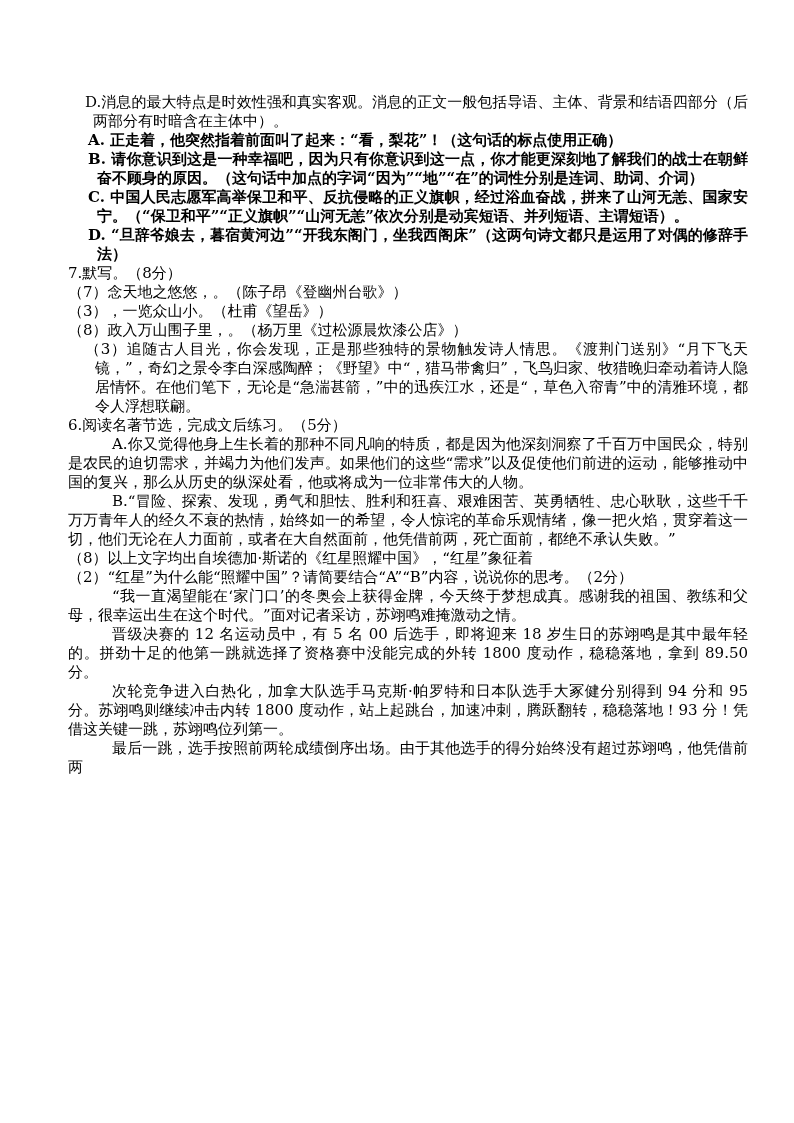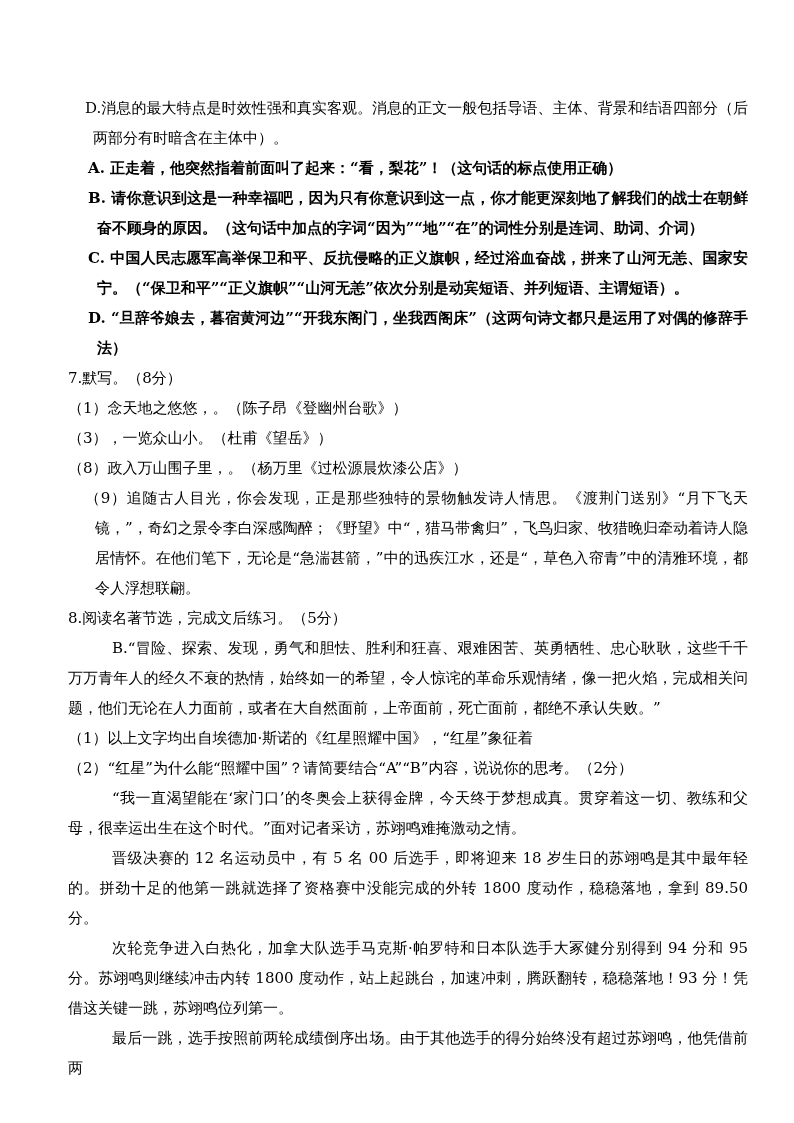--- a/index.html
+++ b/index.html
@@ -9,21 +9,21 @@
   }
   .page {
     position: relative;
     width: 794px;
     height: 1123px;
     box-sizing: border-box;
     background: #ffffff;
     color: #000000;
     font-family: "DejaVu Serif", "Liberation Serif", serif;
     font-size: 15px;
-    line-height: 30px;
+    line-height: 19px;
     padding: 93px 46px 0 68px;
     overflow: hidden;
   }
   .page p {
     margin: 0;
     text-align: justify;
   }
   
   .q5d   { padding-left: 25px; text-indent: -8px; }
   
@@ -45,28 +45,29 @@
 <div class="page">
 
   <p class="q5d">D.消息的最大特点是时效性强和真实客观。消息的正文一般包括导语、主体、背景和结语四部分（后两部分有时暗含在主体中）。</p>
 
   <p class="opt">A. 正走着，他突然指着前面叫了起来：“看，梨花”！（这句话的标点使用正确）</p>
   <p class="opt">B. 请你意识到这是一种幸福吧，因为只有你意识到这一点，你才能更深刻地了解我们的战士在朝鲜奋不顾身的原因。（这句话中加点的字词“因为”“地”“在”的词性分别是连词、助词、介词）</p>
   <p class="opt">C. 中国人民志愿军高举保卫和平、反抗侵略的正义旗帜，经过浴血奋战，拼来了山河无恙、国家安宁。（“保卫和平”“正义旗帜”“山河无恙”依次分别是动宾短语、并列短语、主谓短语）。</p>
   <p class="opt">D. “旦辞爷娘去，暮宿黄河边”“开我东阁门，坐我西阁床”（这两句诗文都只是运用了对偶的修辞手法）</p>
 
   <p class="qhead">7.默写。（8分）</p>
-  <p class="item">（1）念天地之悠悠，。（陈子昂《登幽州台歌》）</p>
+  <p class="item">（7）念天地之悠悠，。（陈子昂《登幽州台歌》）</p>
   <p class="item">（3），一览众山小。（杜甫《望岳》）</p>
   <p class="item">（8）政入万山围子里，。（杨万里《过松源晨炊漆公店》）</p>
-  <p class="item5">（9）追随古人目光，你会发现，正是那些独特的景物触发诗人情思。《渡荆门送别》“月下飞天镜，”，奇幻之景令李白深感陶醉；《野望》中“，猎马带禽归”，飞鸟归家、牧猎晚归牵动着诗人隐居情怀。在他们笔下，无论是“急湍甚箭，”中的迅疾江水，还是“，草色入帘青”中的清雅环境，都令人浮想联翩。</p>
+  <p class="item5">（3）追随古人目光，你会发现，正是那些独特的景物触发诗人情思。《渡荆门送别》“月下飞天镜，”，奇幻之景令李白深感陶醉；《野望》中“，猎马带禽归”，飞鸟归家、牧猎晚归牵动着诗人隐居情怀。在他们笔下，无论是“急湍甚箭，”中的迅疾江水，还是“，草色入帘青”中的清雅环境，都令人浮想联翩。</p>
 
-  <p class="qhead">8.阅读名著节选，完成文后练习。（5分）</p>
-  <p class="bodyp">B.“冒险、探索、发现，勇气和胆怯、胜利和狂喜、艰难困苦、英勇牺牲、忠心耿耿，这些千千万万青年人的经久不衰的热情，始终如一的希望，令人惊诧的革命乐观情绪，像一把火焰，完成相关问题，他们无论在人力面前，或者在大自然面前，上帝面前，死亡面前，都绝不承认失败。”</p>
-  <p class="sub">（1）以上文字均出自埃德加·斯诺的《红星照耀中国》，“红星”象征着</p>
+  <p class="qhead">6.阅读名著节选，完成文后练习。（5分）</p>
+  <p class="bodyp">A.你又觉得他身上生长着的那种不同凡响的特质，都是因为他深刻洞察了千百万中国民众，特别是农民的迫切需求，并竭力为他们发声。如果他们的这些“需求”以及促使他们前进的运动，能够推动中国的复兴，那么从历史的纵深处看，他或将成为一位非常伟大的人物。</p>
+  <p class="bodyp">B.“冒险、探索、发现，勇气和胆怯、胜利和狂喜、艰难困苦、英勇牺牲、忠心耿耿，这些千千万万青年人的经久不衰的热情，始终如一的希望，令人惊诧的革命乐观情绪，像一把火焰，贯穿着这一切，他们无论在人力面前，或者在大自然面前，他凭借前两，死亡面前，都绝不承认失败。”</p>
+  <p class="sub">（8）以上文字均出自埃德加·斯诺的《红星照耀中国》，“红星”象征着</p>
   <p class="sub">（2）“红星”为什么能“照耀中国”？请简要结合“A”“B”内容，说说你的思考。（2分）</p>
 
-  <p class="bodyp">“我一直渴望能在‘家门口’的冬奥会上获得金牌，今天终于梦想成真。贯穿着这一切、教练和父母，很幸运出生在这个时代。”面对记者采访，苏翊鸣难掩激动之情。</p>
+  <p class="bodyp">“我一直渴望能在‘家门口’的冬奥会上获得金牌，今天终于梦想成真。感谢我的祖国、教练和父母，很幸运出生在这个时代。”面对记者采访，苏翊鸣难掩激动之情。</p>
   <p class="bodyp">晋级决赛的 12 名运动员中，有 5 名 00 后选手，即将迎来 18 岁生日的苏翊鸣是其中最年轻的。拼劲十足的他第一跳就选择了资格赛中没能完成的外转 1800 度动作，稳稳落地，拿到 89.50 分。</p>
   <p class="bodyp">次轮竞争进入白热化，加拿大队选手马克斯·帕罗特和日本队选手大冢健分别得到 94 分和 95 分。苏翊鸣则继续冲击内转 1800 度动作，站上起跳台，加速冲刺，腾跃翻转，稳稳落地！93 分！凭借这关键一跳，苏翊鸣位列第一。</p>
   <p class="bodyp">最后一跳，选手按照前两轮成绩倒序出场。由于其他选手的得分始终没有超过苏翊鸣，他凭借前两</p>
 
 </div>
 
 </body></html>

